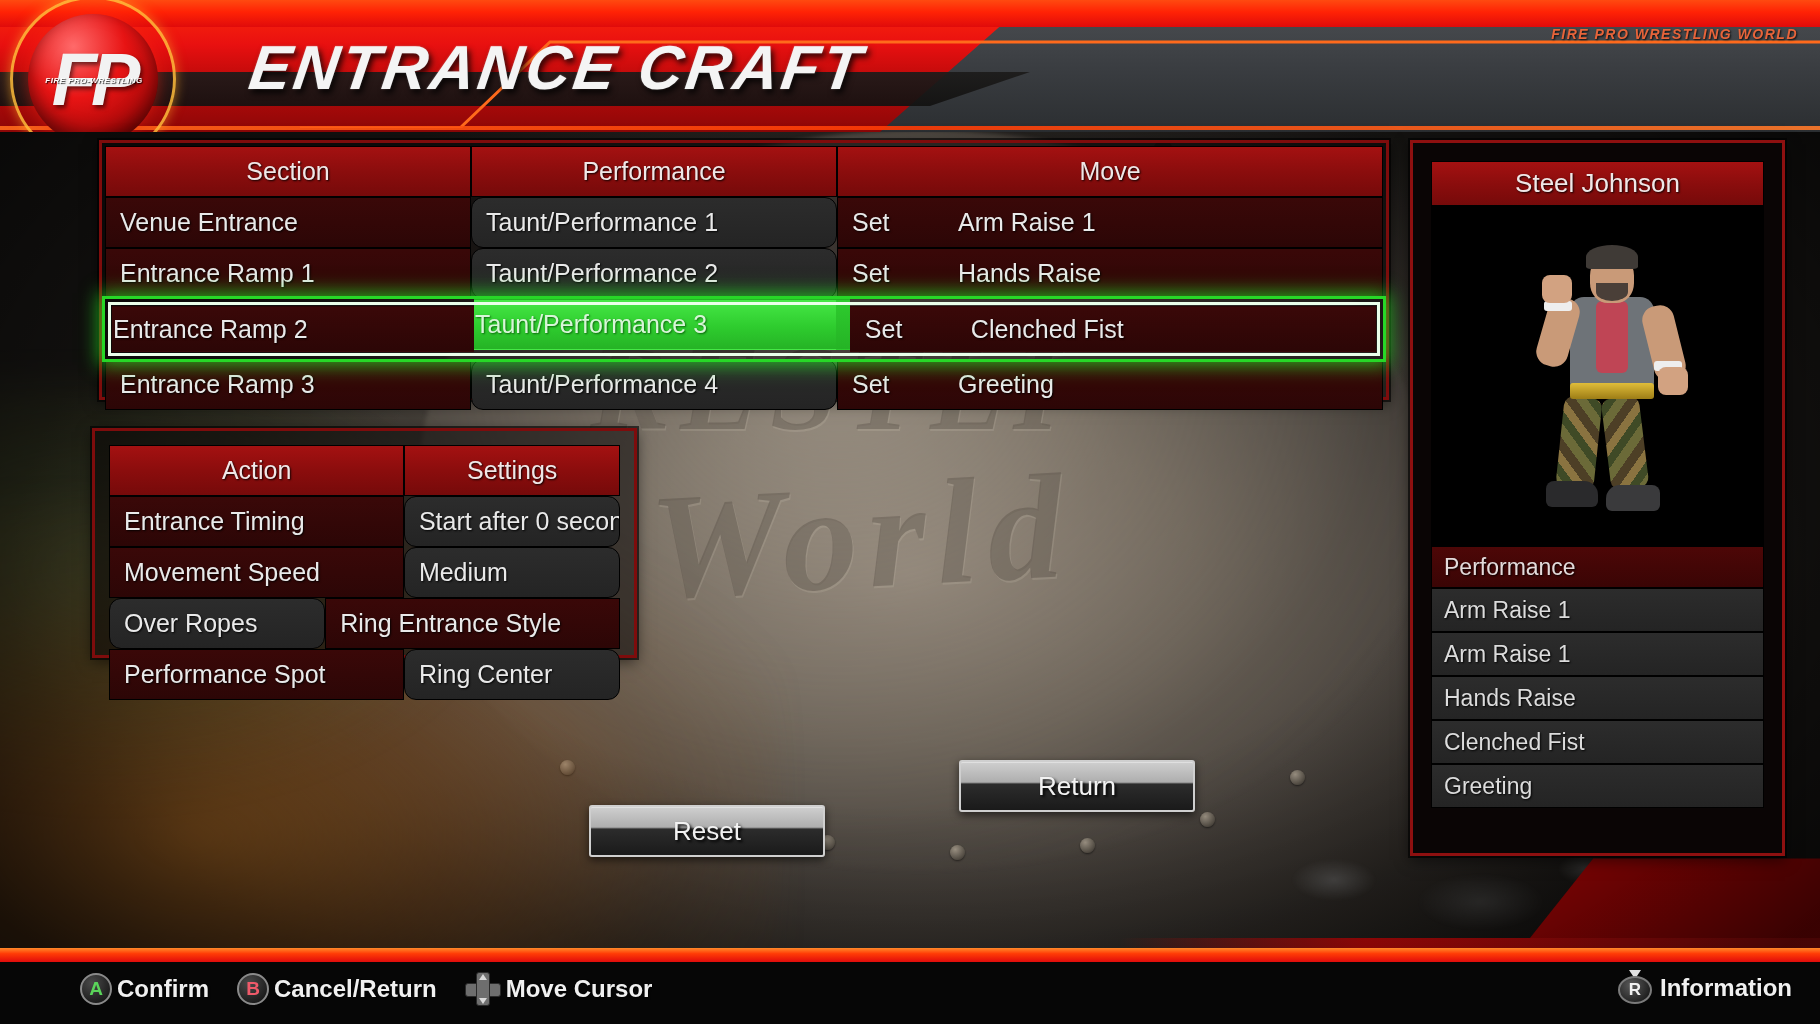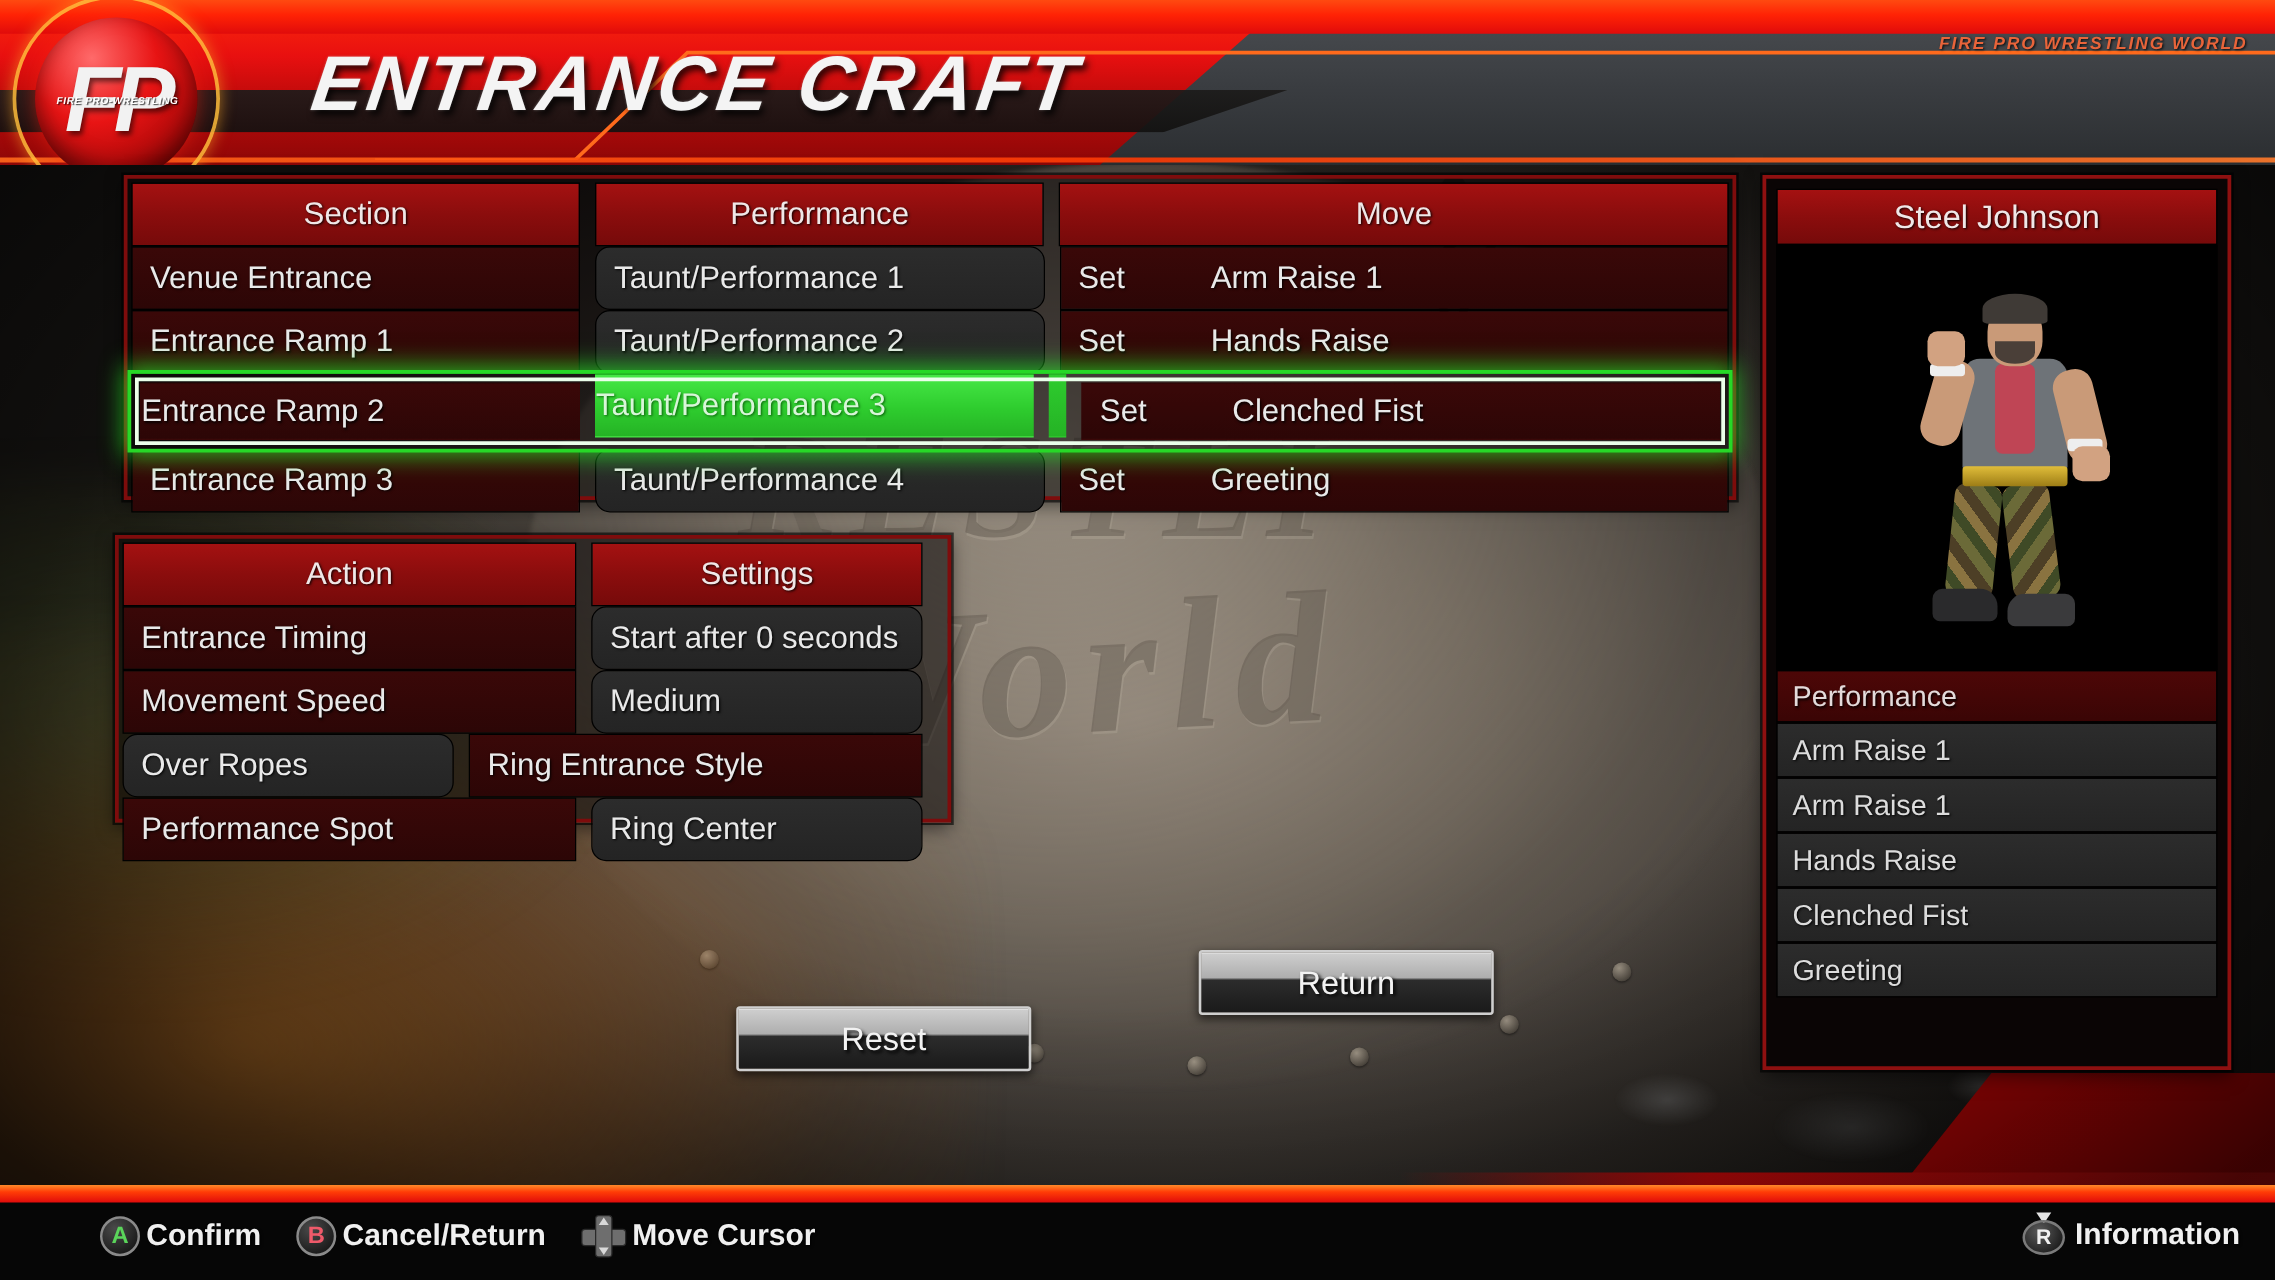--- a/index.html
+++ b/index.html
@@ -194,21 +194,21 @@
   .panel-frame {
     position: absolute;
     border: 3px solid #7e0c0c;
     background: rgba(10,6,6,.55);
     box-shadow: 0 0 0 2px rgba(0,0,0,.6), 0 4px 14px rgba(0,0,0,.55);
   }
   #entrance-table {
     left: 99px; top: 140px; width: 1290px; height: 260px;
     padding: 3px;
   }
-  .row { display: flex; width: 100%; gap: 12px; }
+  .row { display: flex; width: 100%; }
   .cell {
     height: 51px;
     display: flex; align-items: center;
     font-size: 25px;
     color: #e9e9e9;
     border: 1px solid #000;
     text-shadow: 1px 1px 2px rgba(0,0,0,.9);
     overflow: hidden;
     white-space: nowrap;
   }
@@ -249,22 +249,22 @@
   .sel-wrap .move-cell { margin: 7px 7px 7px 0; height: 46px; }
   .sel-green {
     background: linear-gradient(180deg, #46e846 0%, #2ecc2e 55%, #25b325 100%) !important;
     color: #d8f6d8 !important;
     text-shadow: 1px 1px 2px rgba(0,70,0,.75) !important;
   }
   .sel-spacer { width: 14px; background: linear-gradient(180deg,#2ecc2e,#25b325); }
 
   
   #action-table {
-    left: 92px; top: 428px; width: 669px; height: 230px;
-    padding: 3px;
+    left: 92px; top: 428px; width: 545px; height: 230px;
+    padding: 14px;
   }
   .a-act { width: 363px; }
   .a-set { width: 265px; }
 
   
   .btn {
     position: absolute;
     width: 236px; height: 52px;
     border: 2px solid #cfcfcf;
     border-radius: 3px;
@@ -279,21 +279,21 @@
   #btn-reset  { left: 589px; top: 805px; }
   #btn-return { left: 959px; top: 760px; }
 
   
   #char-panel {
     position: absolute;
     left: 1410px; top: 140px; width: 375px; height: 716px;
     border: 3px solid #8e1010;
     background: #0a0505;
     box-shadow: 0 0 0 2px rgba(0,0,0,.6), 0 4px 14px rgba(0,0,0,.55);
-    padding: 8px;
+    padding: 18px;
   }
   .char-name {
     height: 45px;
     background: linear-gradient(180deg, #a41111 0%, #8b0d0d 50%, #760a0a 100%);
     display: flex; align-items: center; justify-content: center;
     color: #f0e7e7; font-size: 26px;
     text-shadow: 1px 1px 2px rgba(0,0,0,.9);
     border: 1px solid #000;
   }
   .char-stage {

